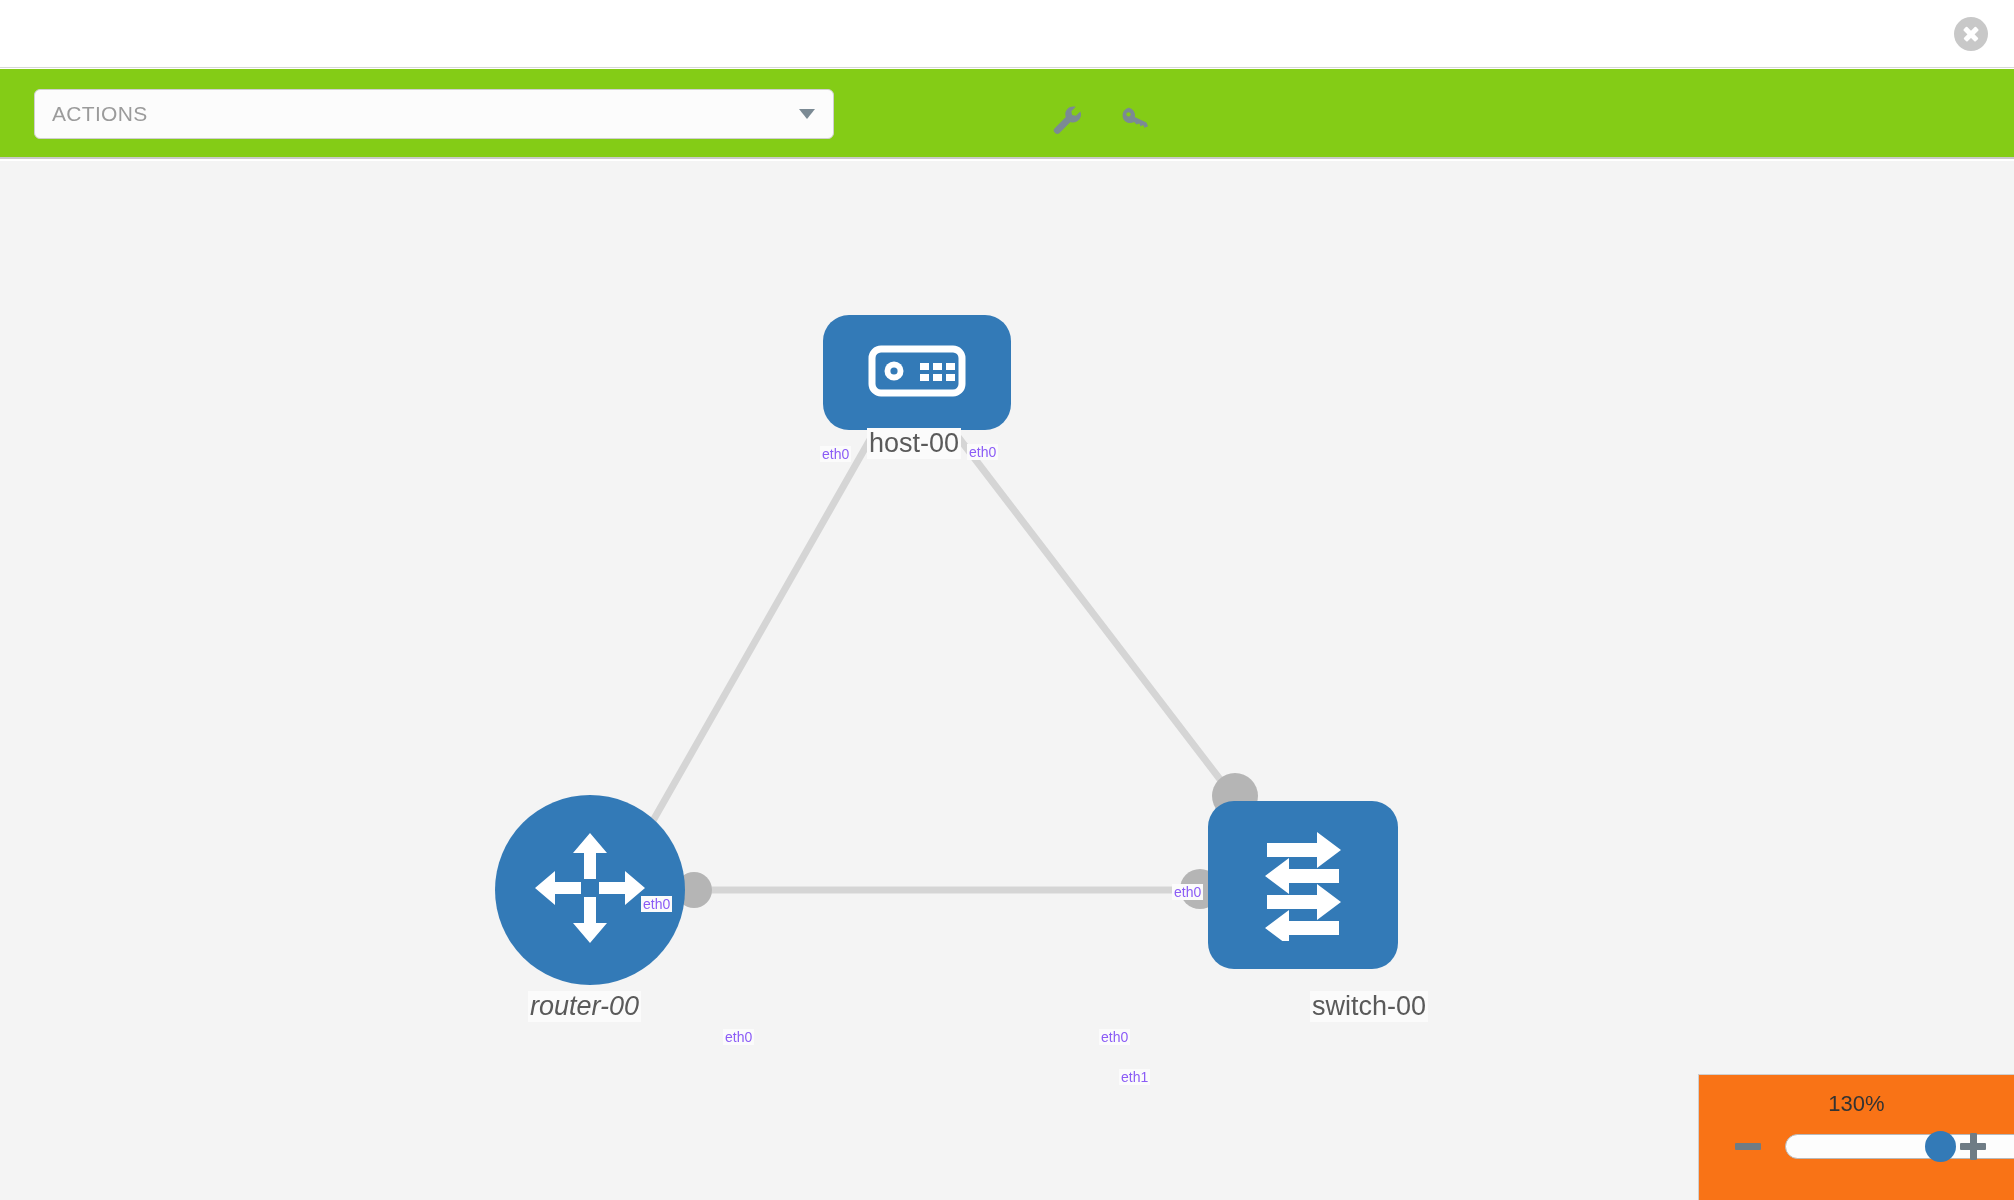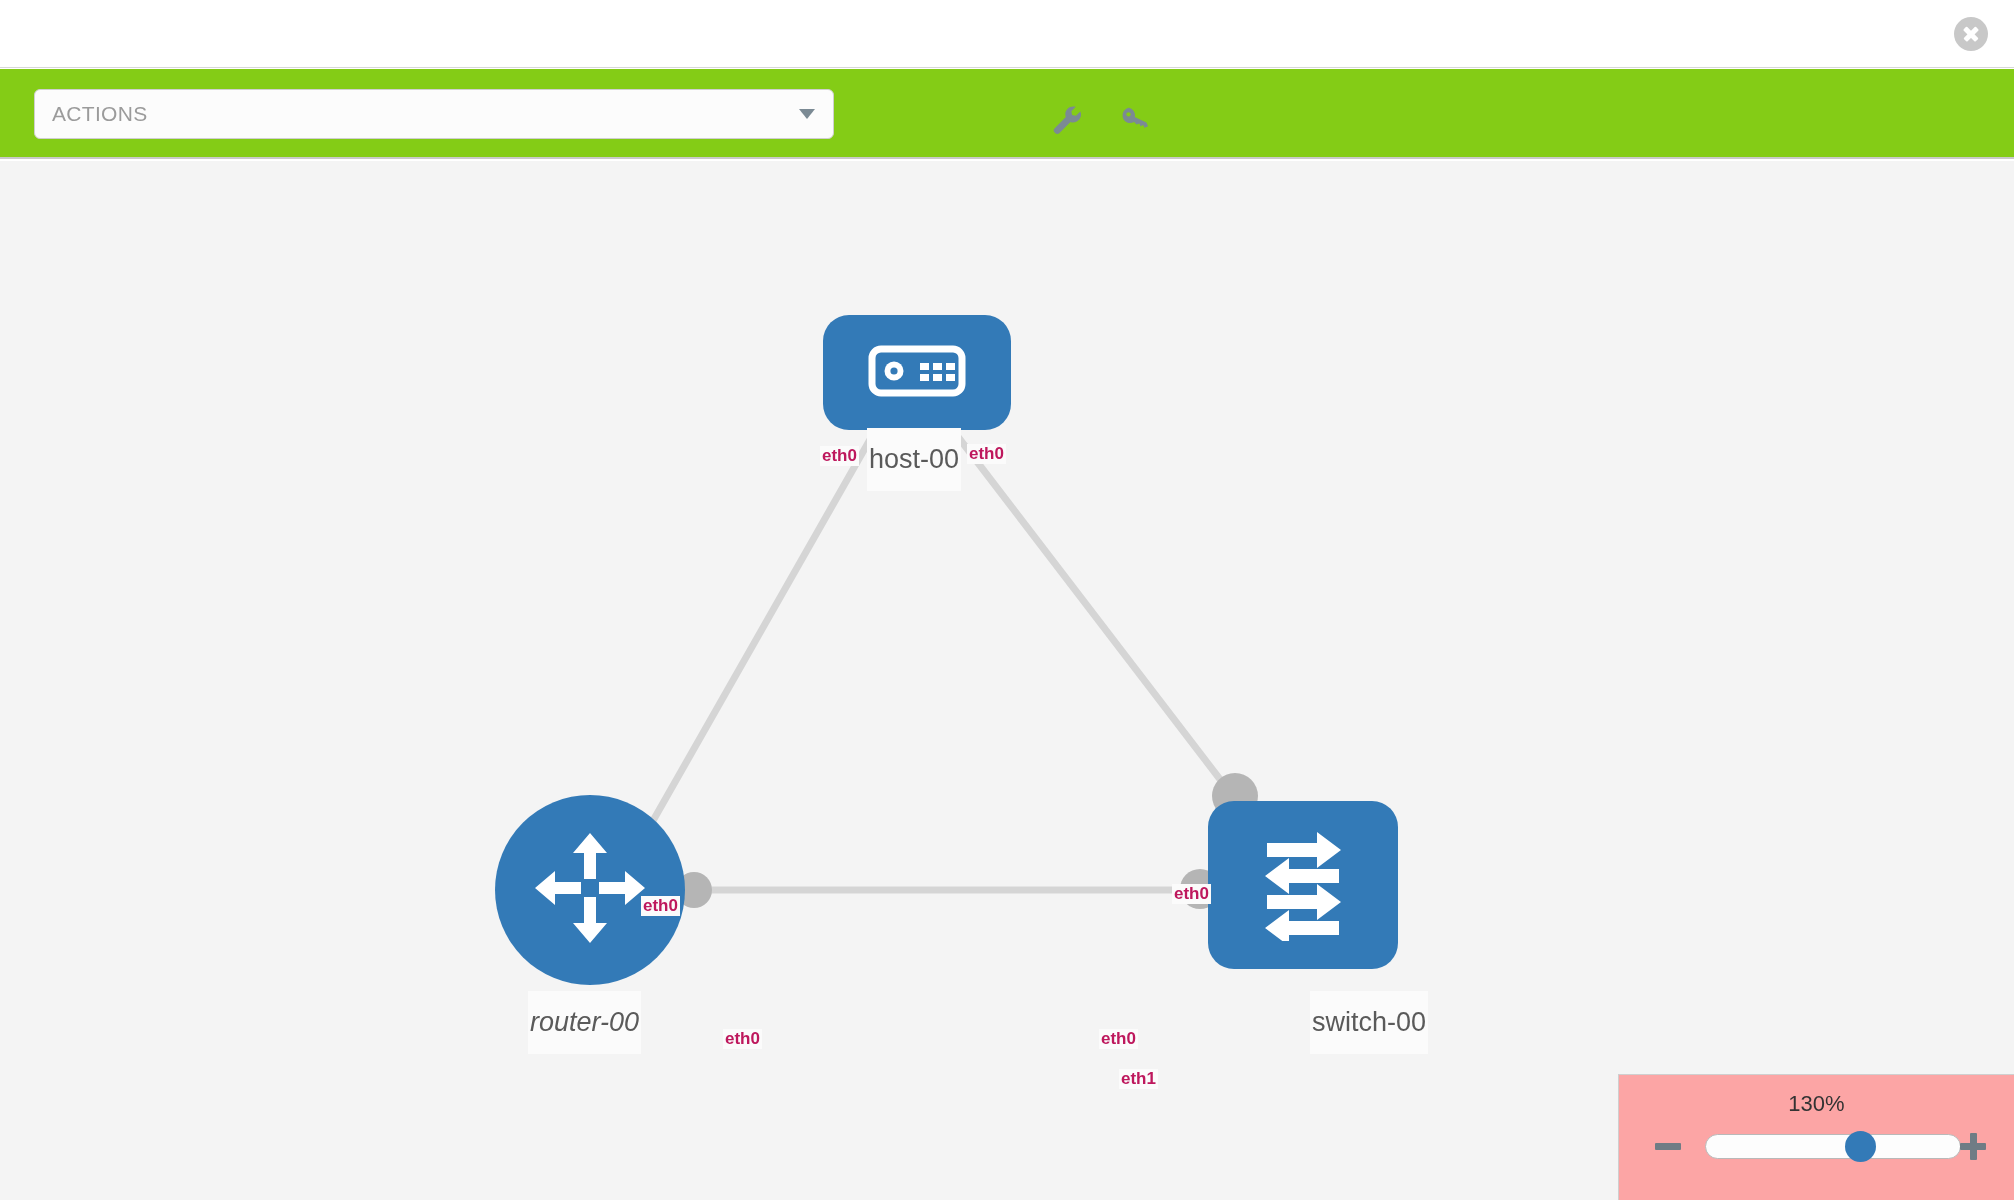--- a/index.html
+++ b/index.html
@@ -140,35 +140,34 @@
   .node-shape {
     position: absolute;
     background: #337ab7;
   }
   .node-label {
     position: absolute;
     font-size: 27px;
     color: #5a5a5a;
     background: #fbfbfb;
     white-space: nowrap;
-    padding: 16px 2px;
+    padding: 0 2px;
   }
   .port {
     position: absolute;
     background: #b5b5b5;
     border-radius: 50%;
   }
   .link-label {
     position: absolute;
-    font-size: 17px;
-    color: #be185d;
+    font-size: 14px;
+    color: #8b5cf6;
     background: #fbfbfb;
     white-space: nowrap;
     padding: 0 2px;
-    font-weight: bold;
   }
 
   
   #node-host .node-shape {
     left: 0; top: 0;
     width: 188px; height: 115px;
     border-radius: 26px;
   }
   
   #node-router .node-shape {
@@ -186,23 +185,23 @@
     position: absolute;
     left: 50%; top: 50%;
     transform: translate(-50%,-50%);
   }
 
   
   .zoom-panel {
     position: absolute;
     right: 0;
     bottom: 0;
-    width: 396px;
+    width: 316px;
     height: 126px;
-    background: #fca5a5;
+    background: #f97316;
     border-top: 1px solid #cfcfcf;
     border-left: 1px solid #cfcfcf;
   }
   .zoom-value {
     position: absolute;
     top: 16px;
     left: 0; right: 0;
     text-align: center;
     font-size: 22px;
     color: #333333;

